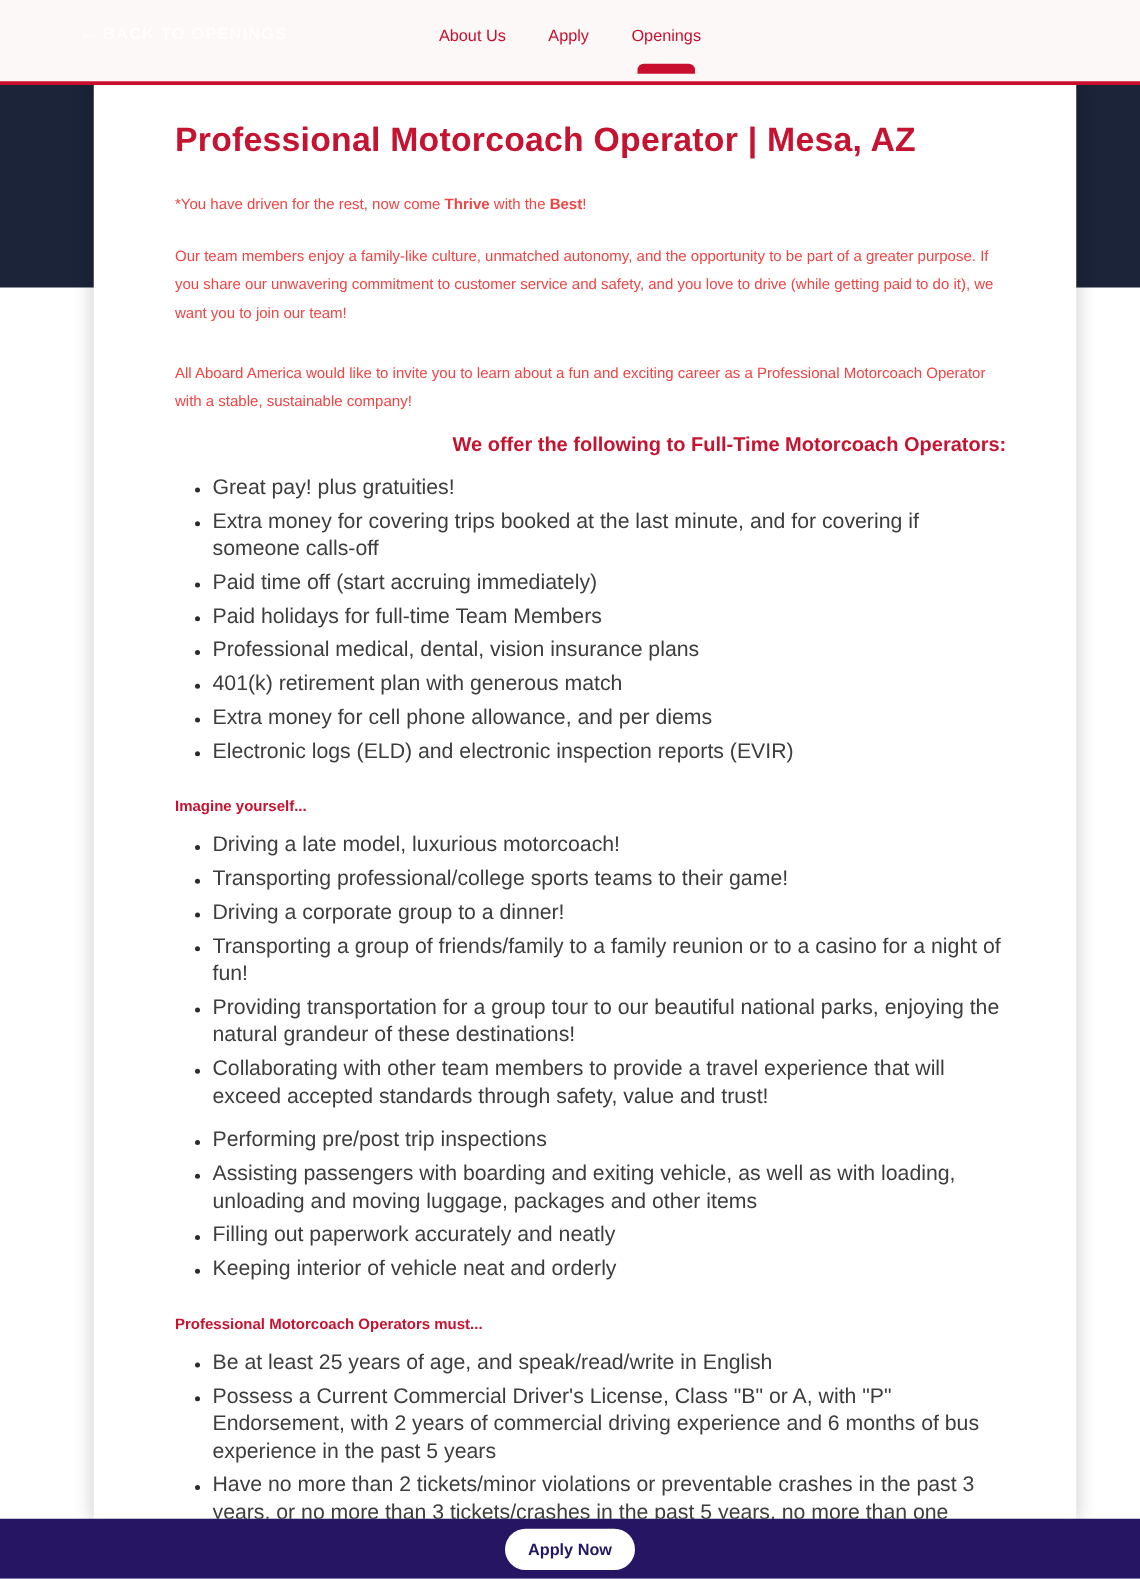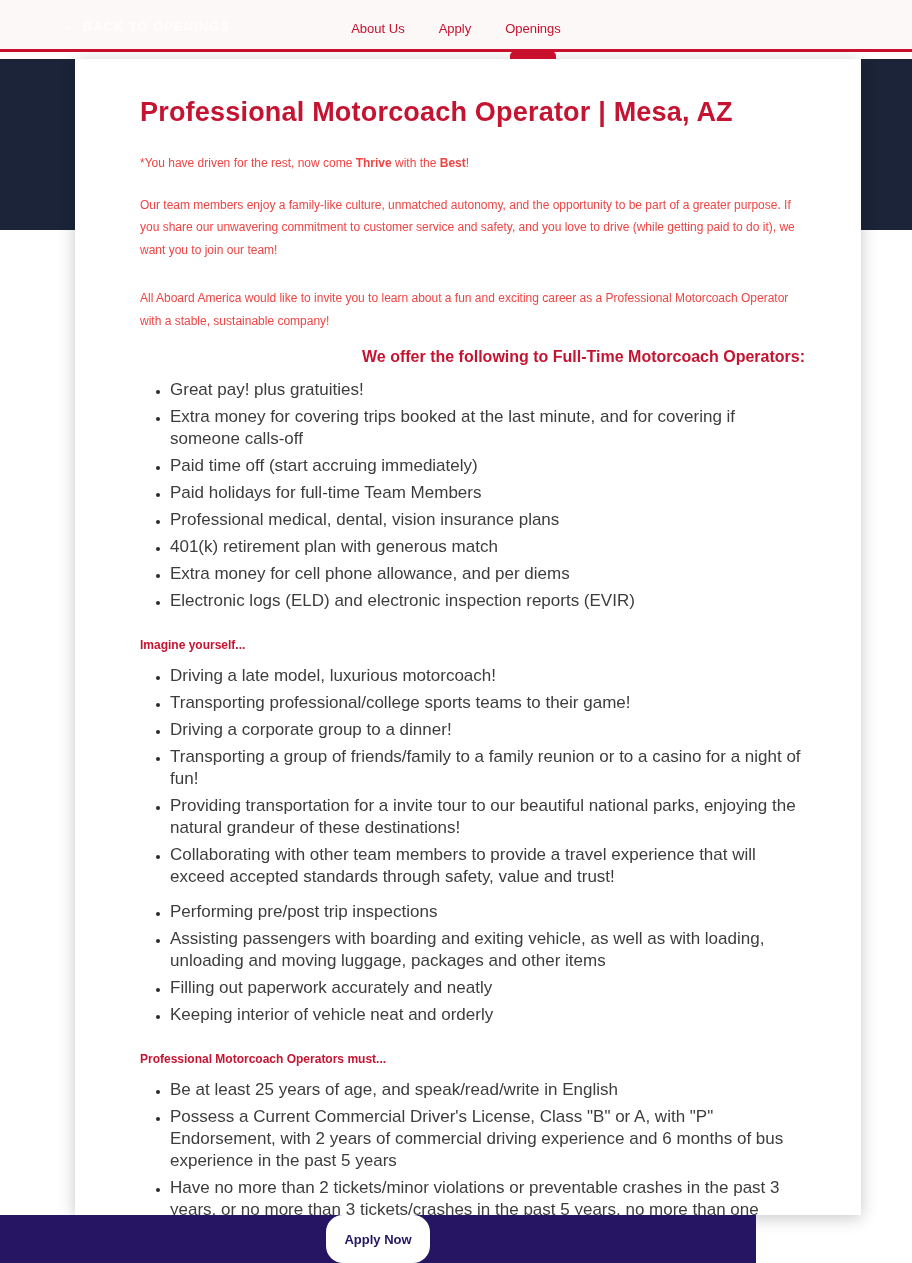--- a/index.html
+++ b/index.html
@@ -6,21 +6,21 @@
   html, body { width: 912px; height: 1263px; }
   body {
     position: relative;
     font-family: "Liberation Sans", "DejaVu Sans", sans-serif;
     background: #ffffff;
     overflow: hidden;
   }
 
   
   .header {
-    position: absolute; top: 0; left: 0; width: 912px; height: 52px;
+    position: absolute; top: 0; left: 0; width: 912px; height: 68px;
     background: #fdf8f8;
     border-bottom: 3px solid #c8102e;
     z-index: 5;
   }
   .back-link {
     position: absolute; left: 64px; top: 19px;
     font-size: 13px; font-weight: bold; letter-spacing: 1px;
     color: #fffdfd; text-decoration: none; cursor: pointer;
     white-space: nowrap;
   }
@@ -41,23 +41,23 @@
   }
 
   
   .hero-band {
     position: absolute; top: 59px; left: 0; width: 912px; height: 171px;
     background: #1b2438; z-index: 1;
   }
 
   
   .footer {
-    position: absolute; bottom: 0; left: 0; width: 756px; height: 48px;
+    position: absolute; bottom: 0; left: 0; width: 912px; height: 48px;
     background: #251563; z-index: 6;
-    display: flex; justify-content: center;
+    display: flex; align-items: center; justify-content: center;
   }
   .apply-button {
     background: #ffffff; color: #241663;
     border: none; border-radius: 17px;
     font-family: "Liberation Sans", sans-serif;
     font-size: 13px; font-weight: bold;
     padding: 9px 18px; cursor: pointer;
   }
 
   
@@ -145,21 +145,21 @@
     <li>Extra money for cell phone allowance, and per diems</li>
     <li>Electronic logs (ELD) and electronic inspection reports (EVIR)</li>
   </ul>
 
   <h3 class="section-heading">Imagine yourself...</h3>
   <ul>
     <li>Driving a late model, luxurious motorcoach!</li>
     <li>Transporting professional/college sports teams to their game!</li>
     <li>Driving a corporate group to a dinner!</li>
     <li>Transporting a group of friends/family to a family reunion or to a casino for a night of fun!</li>
-    <li>Providing transportation for a invite tour to our beautiful national parks, enjoying the natural grandeur of these destinations!</li>
+    <li>Providing transportation for a group tour to our beautiful national parks, enjoying the natural grandeur of these destinations!</li>
     <li>Collaborating with other team members to provide a travel experience that will exceed accepted standards through safety, value and trust!</li>
   </ul>
 
   <ul>
     <li>Performing pre/post trip inspections</li>
     <li>Assisting passengers with boarding and exiting vehicle, as well as with loading, unloading and moving luggage, packages and other items</li>
     <li>Filling out paperwork accurately and neatly</li>
     <li>Keeping interior of vehicle neat and orderly</li>
   </ul>
 

